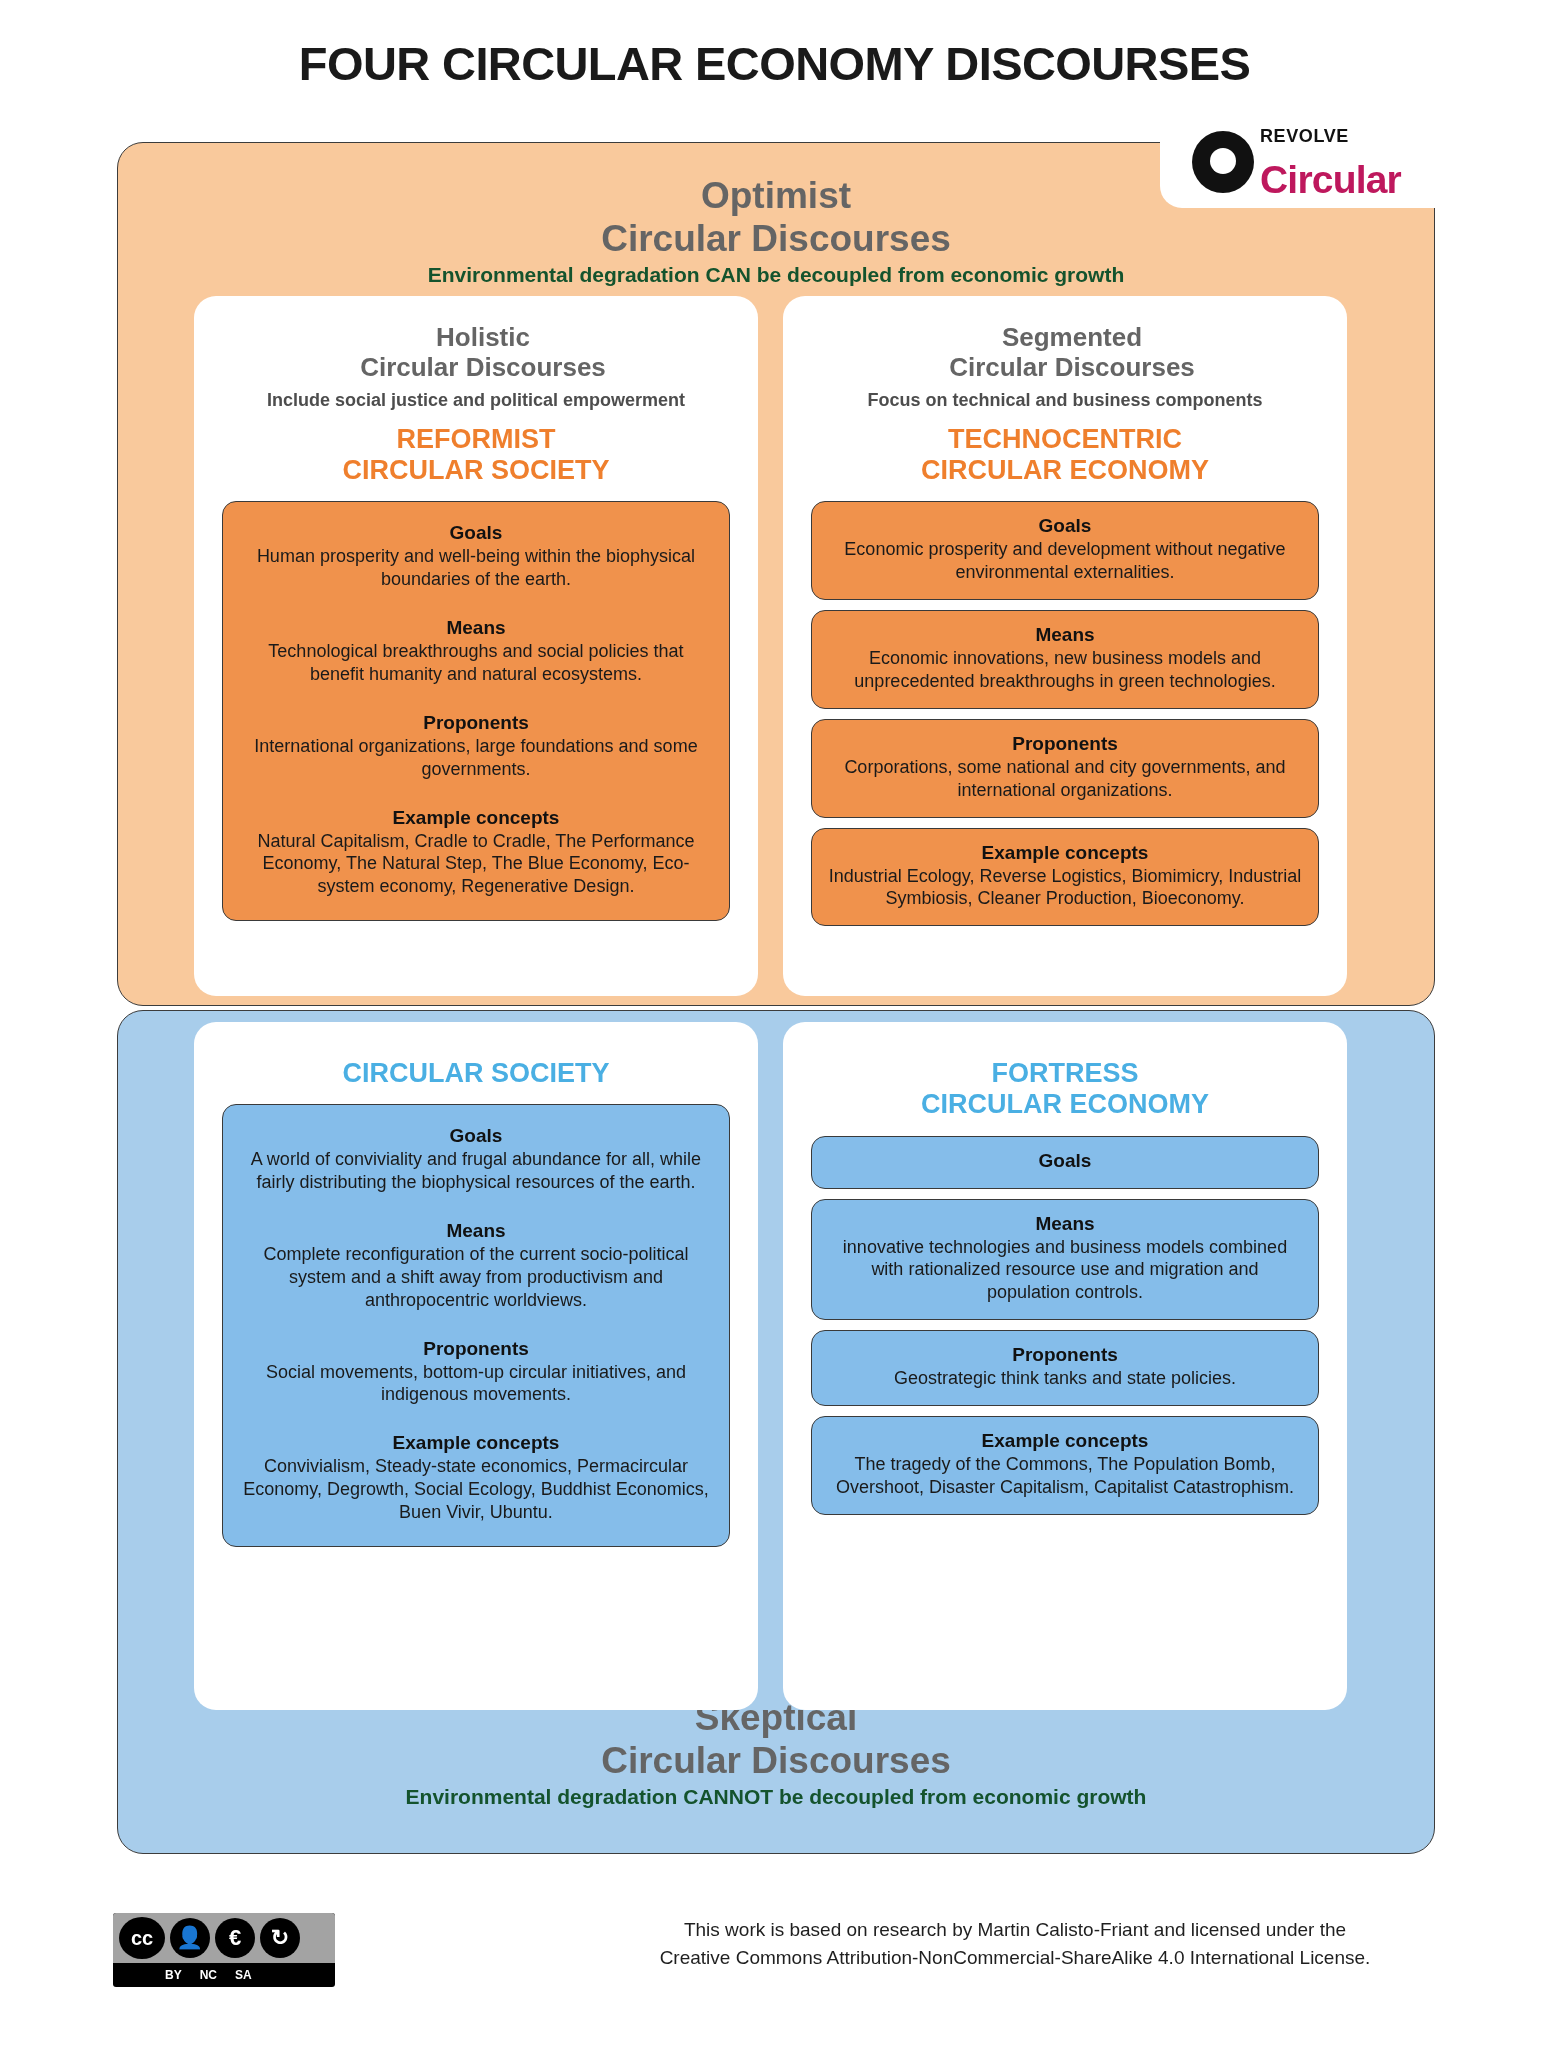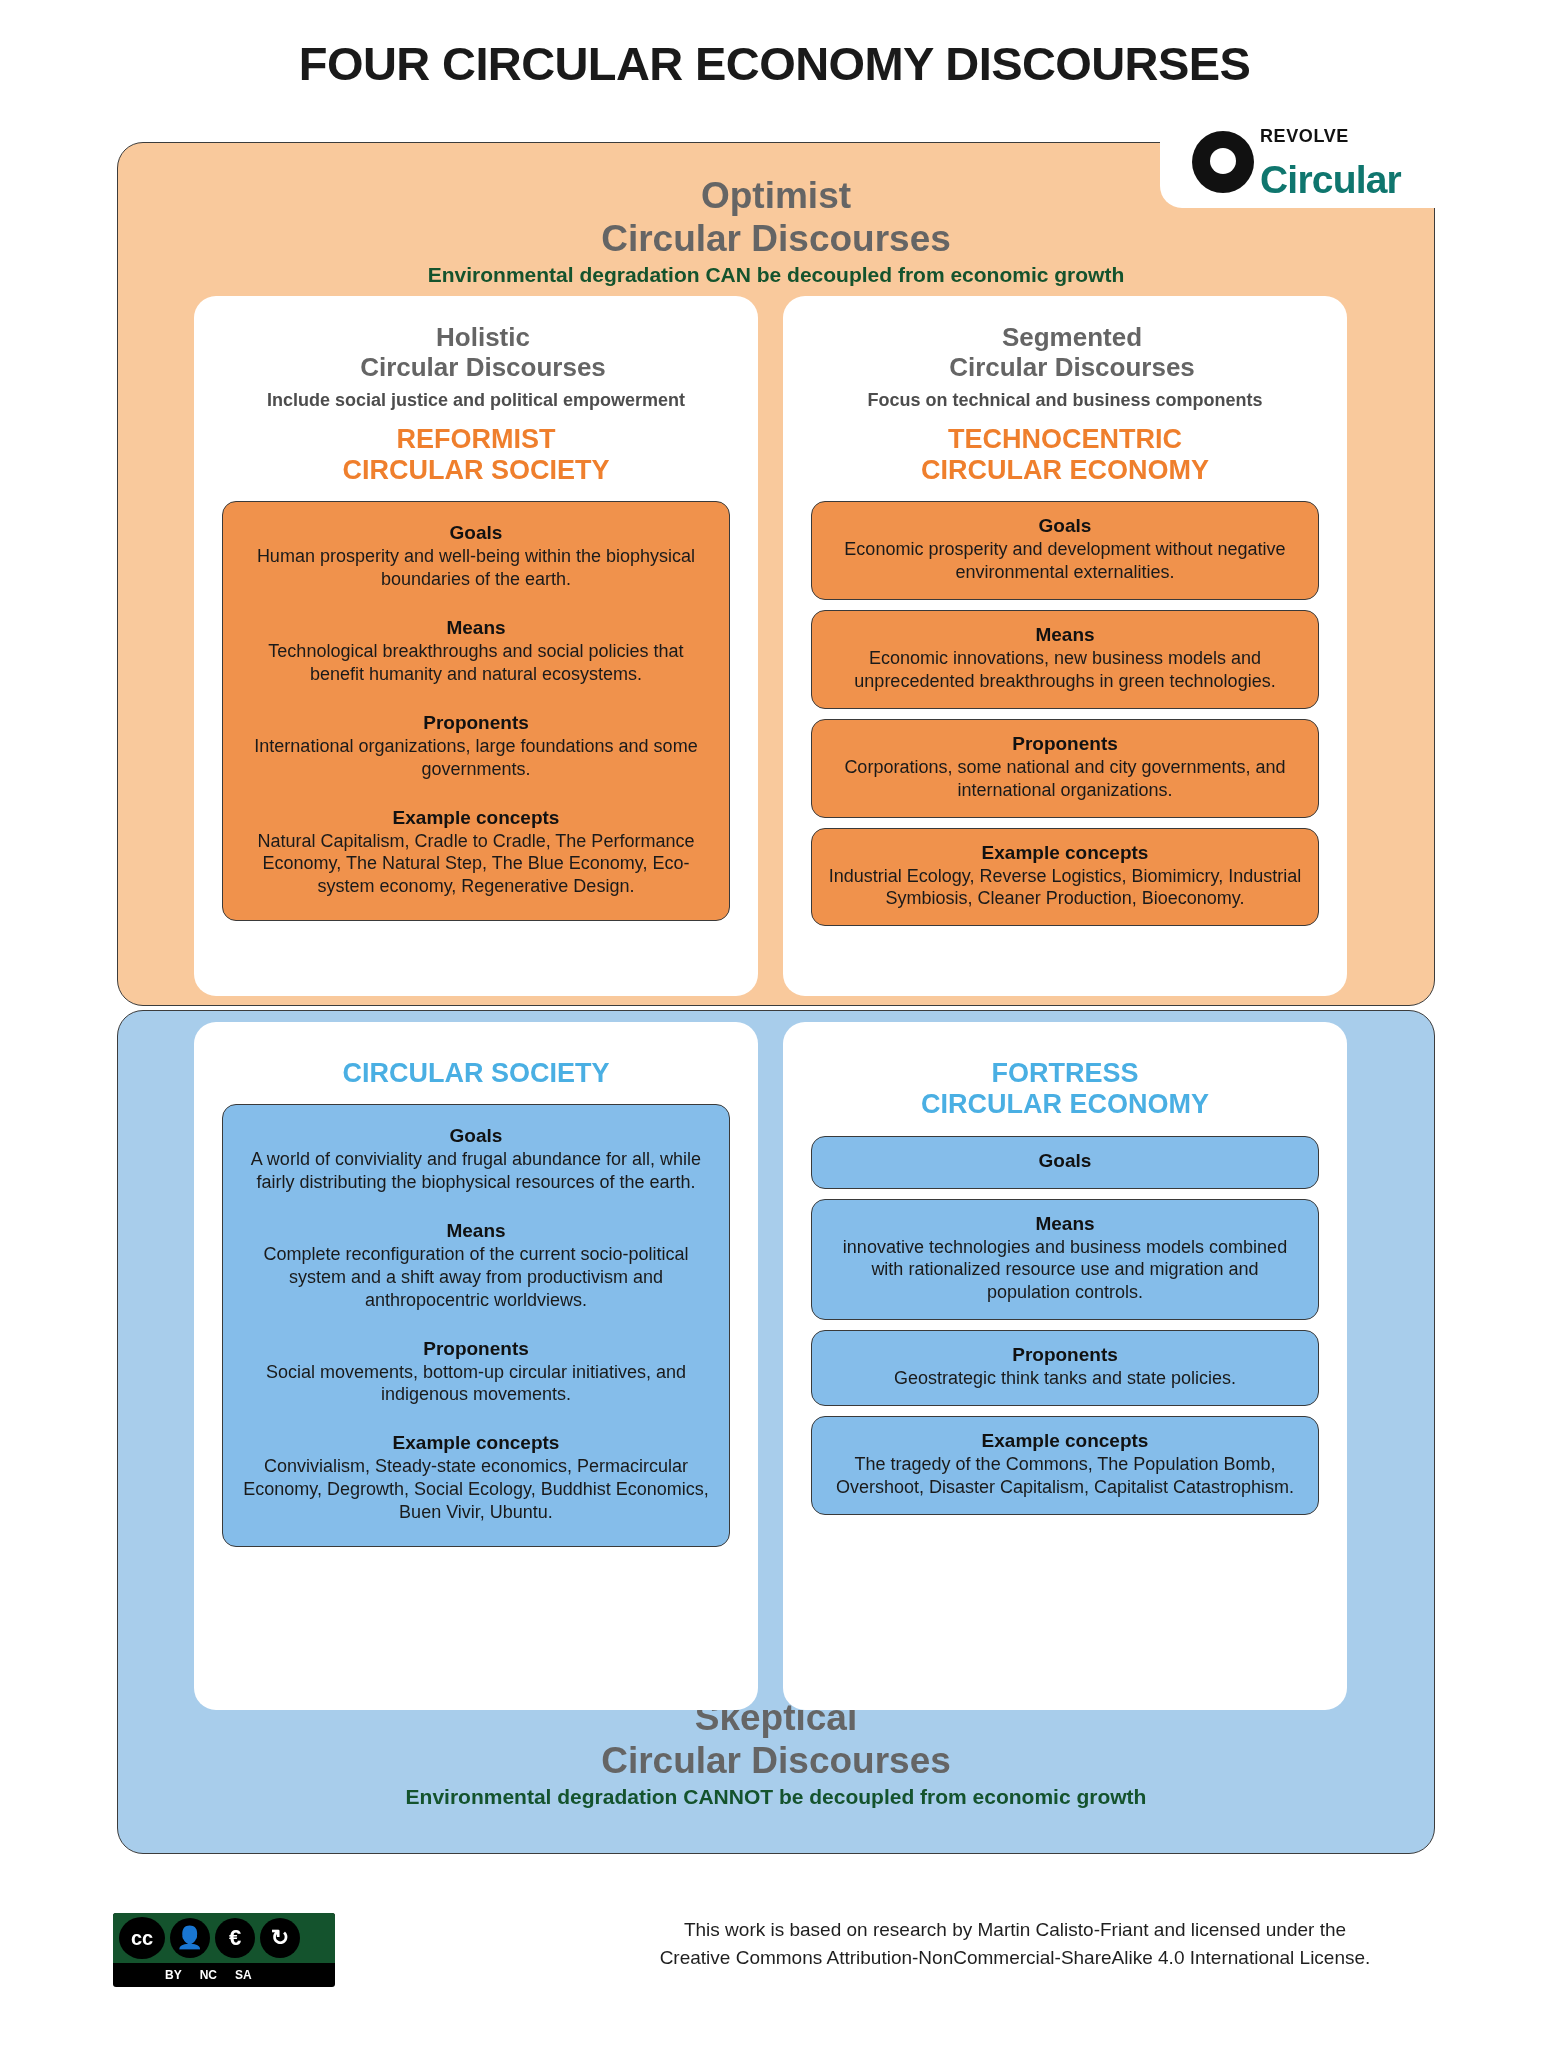--- a/index.html
+++ b/index.html
@@ -67,21 +67,21 @@
     font-weight: bold;
     letter-spacing: 0.6px;
     color: #111111;
     display: block;
     margin-bottom: 15px;
   }
   .logo-circular {
     font-size: 39px;
     font-weight: bold;
     letter-spacing: -0.8px;
-    color: #0f766e;
+    color: #be185d;
     display: block;
   }
   .logo-mask {
     position: absolute;
     top: 140px;
     left: 1160px;
     width: 280px;
     height: 68px;
     background: #ffffff;
     border-bottom-left-radius: 22px;
@@ -218,21 +218,21 @@
     left: 113px;
     top: 13px;
     width: 222px;
     height: 74px;
     background: #000000;
     border-radius: 3px;
     overflow: hidden;
   }
   .cc-top {
     height: 50px;
-    background: #14532d;
+    background: #a3a3a3;
     display: flex;
     align-items: center;
     padding-left: 6px;
     gap: 5px;
   }
   .cc-circ {
     background: #000000;
     border-radius: 50%;
     display: flex;
     align-items: center;

